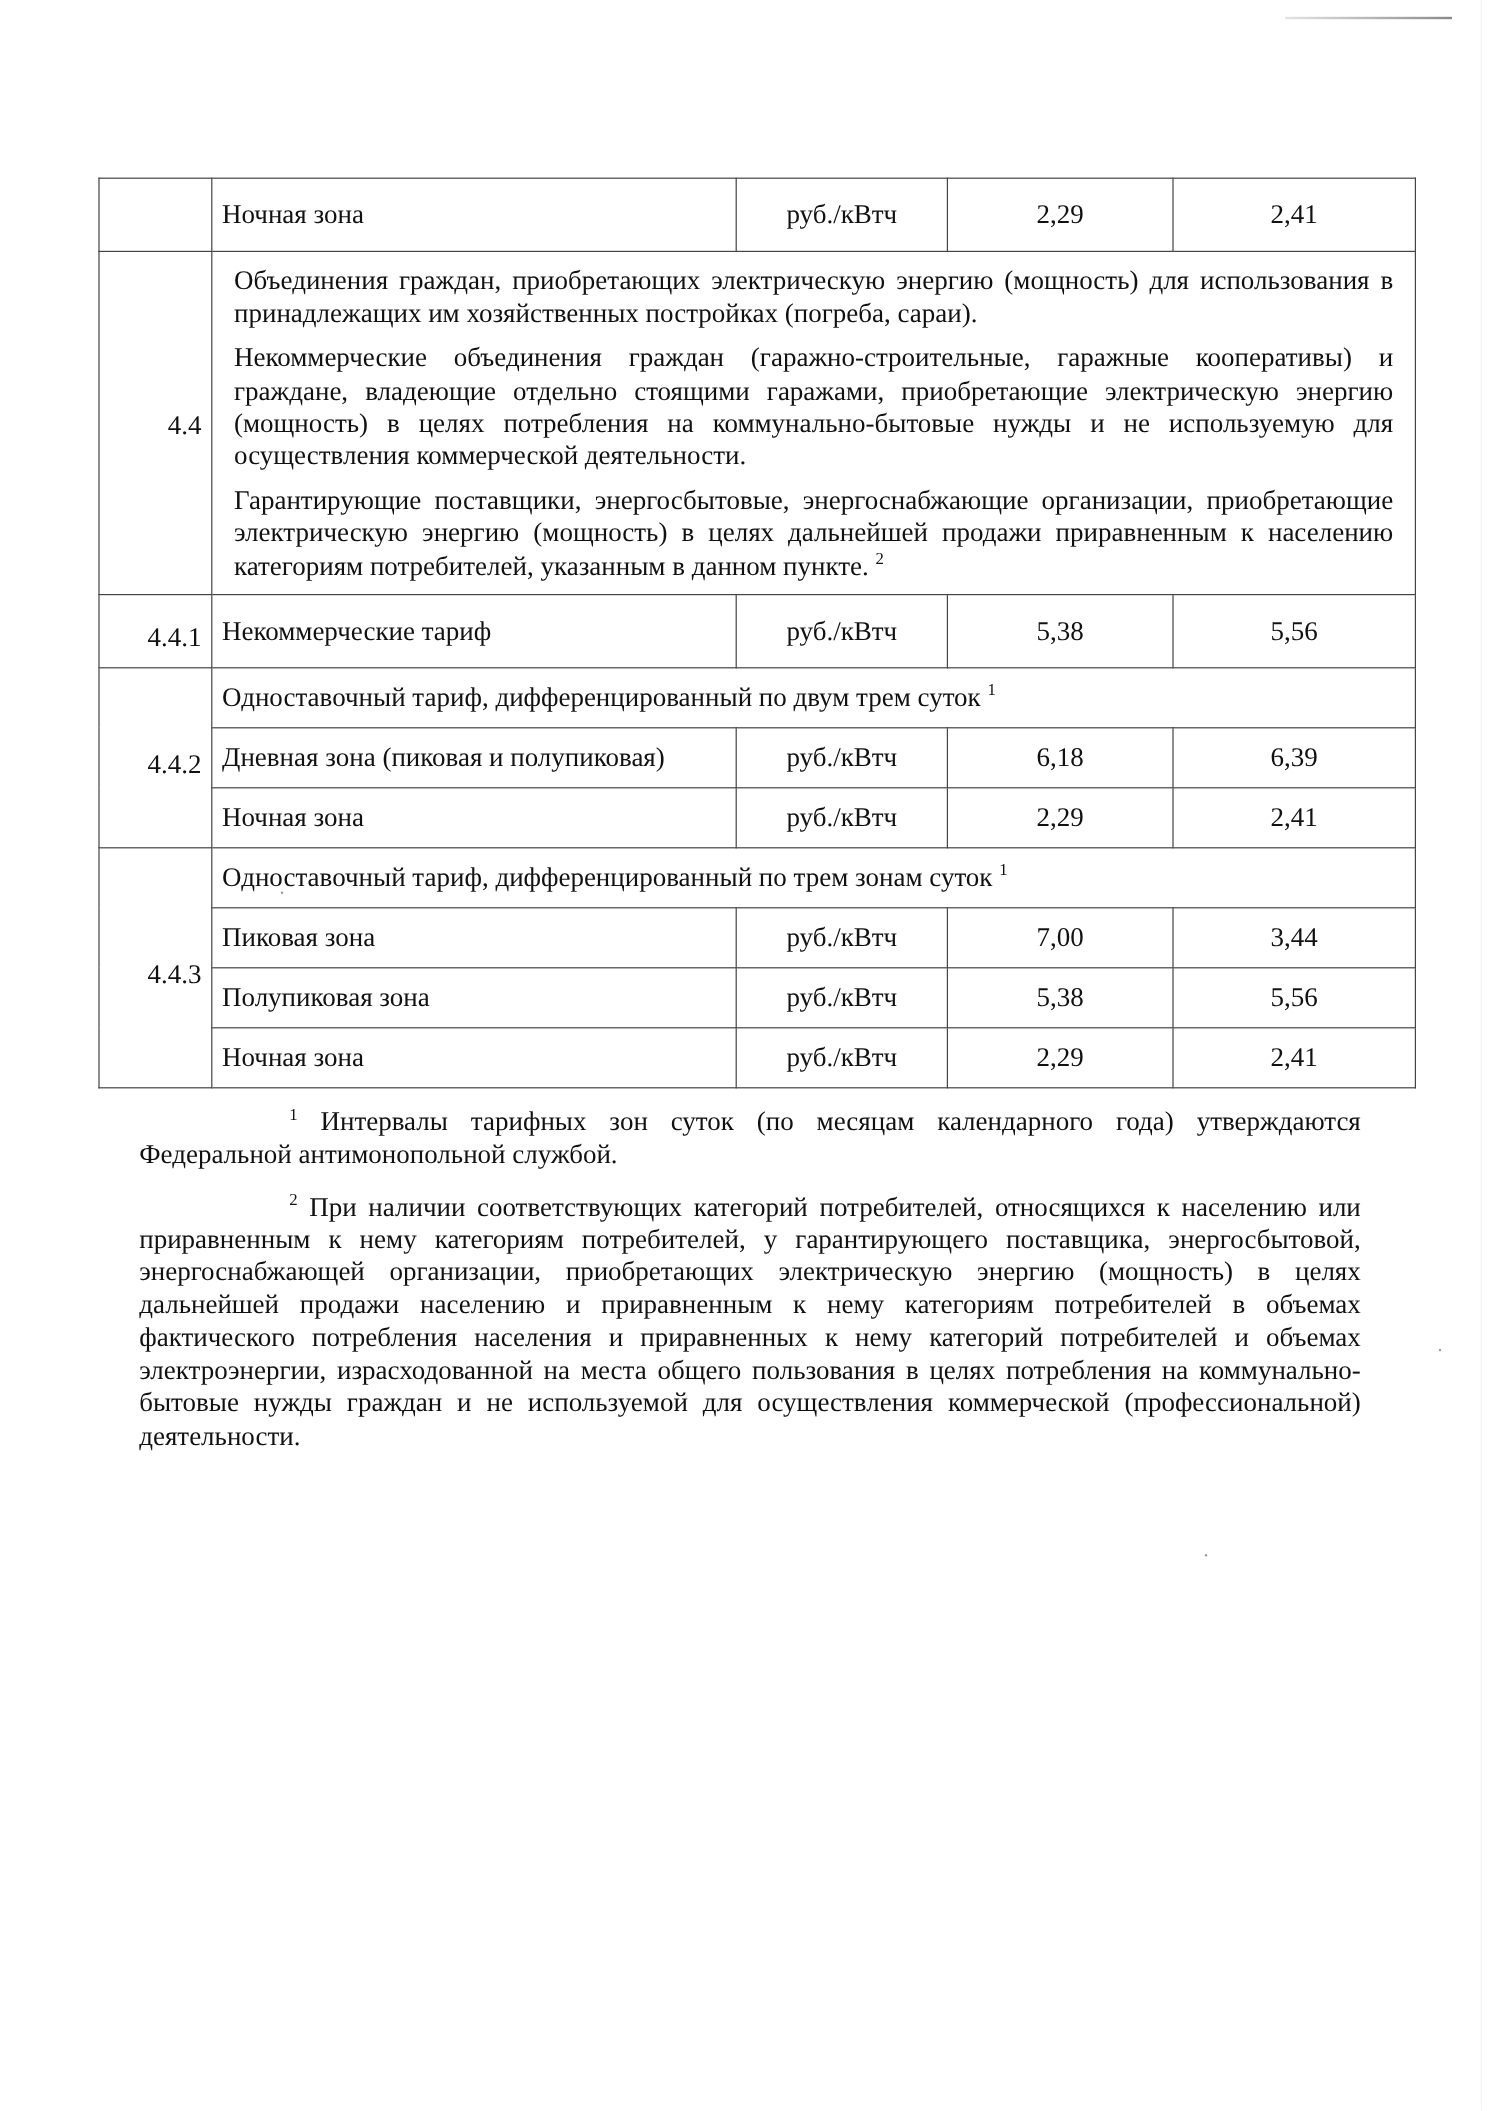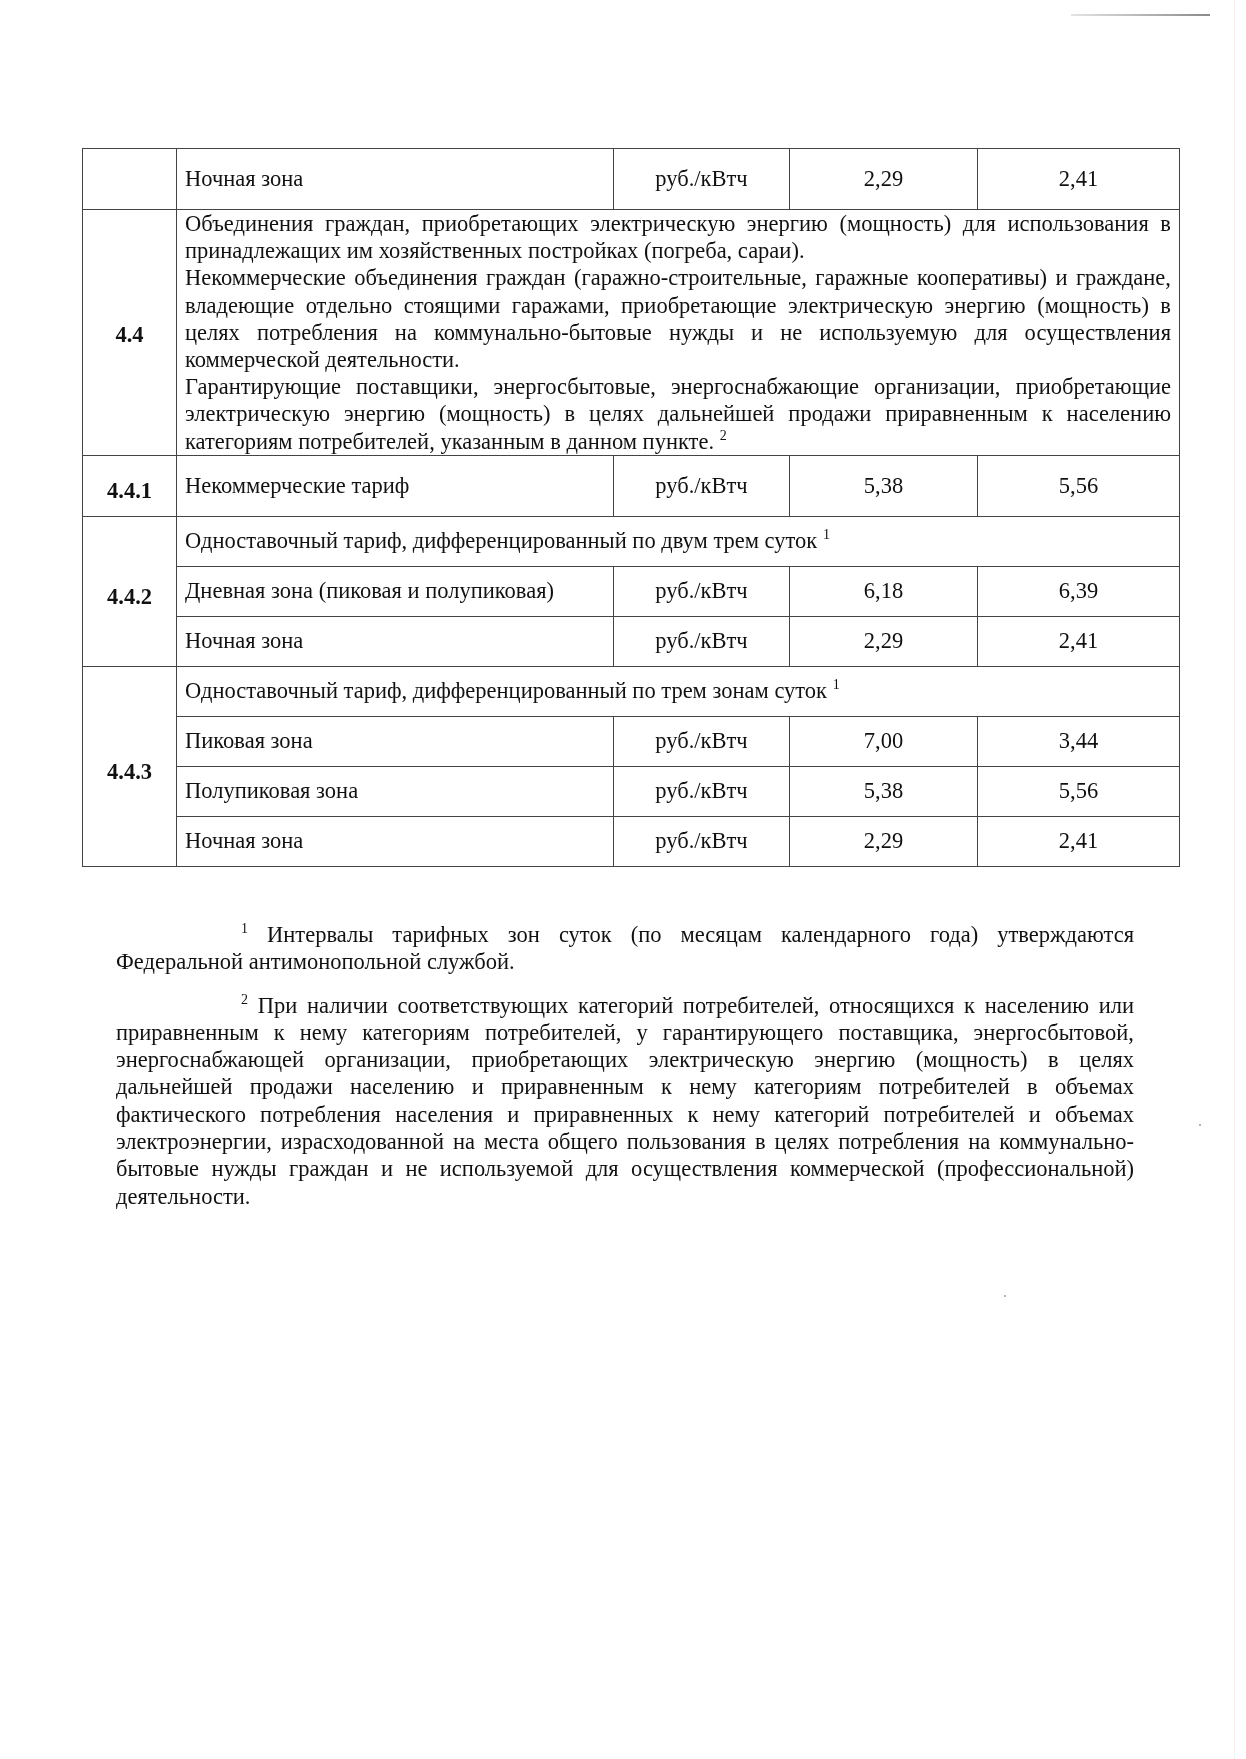--- a/index.html
+++ b/index.html
@@ -18,26 +18,26 @@
     font-size: 22.5px; line-height: 26px;
   }
   table.tariffs td {
     border: 1.5px solid #444; padding: 0 8px; vertical-align: middle;
   }
   col.c-num { width: 94px; }
   col.c-name { width: 437px; }
   col.c-unit { width: 176px; }
   col.c-v1 { width: 188px; }
   col.c-v2 { width: 202px; }
-  td.num { text-align: center; vertical-align: top; padding-top: 13px; font-weight: bold; }
+  td.num { text-align: right; vertical-align: top; padding-top: 13px; }
   td.unit, td.v { text-align: center; }
   tr.r52 td { height: 49px; }
   tr.r52 td.num { padding-top: 11px; }
   td.desc { text-align: justify; padding: 6px 6px 6px 8px; line-height: 27.2px; }
-  td.desc p { margin: 0; text-align: justify; }
+  td.desc p { margin: 10px; text-align: justify; }
   sup { font-size: 14px; line-height: 0; vertical-align: 9px; }
 
   .footnotes {
     position: absolute; left: 100px; top: 905px; width: 1050px;
     font-size: 22.5px; line-height: 27.3px; text-align: justify;
   }
   .footnotes p { margin: 16px; text-indent: 125px; text-align: justify; }
 </style>
 </head>
 <body>

